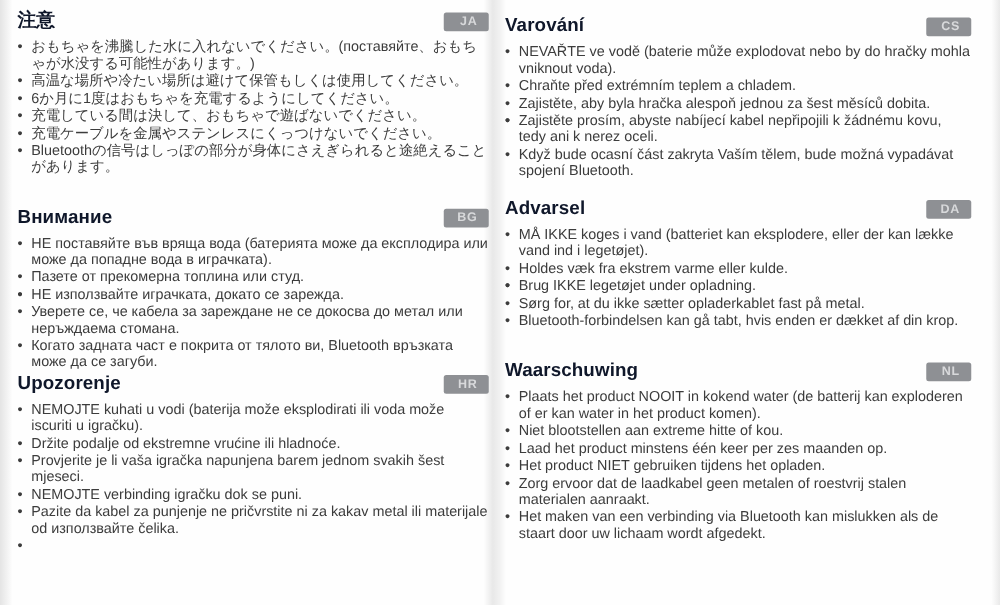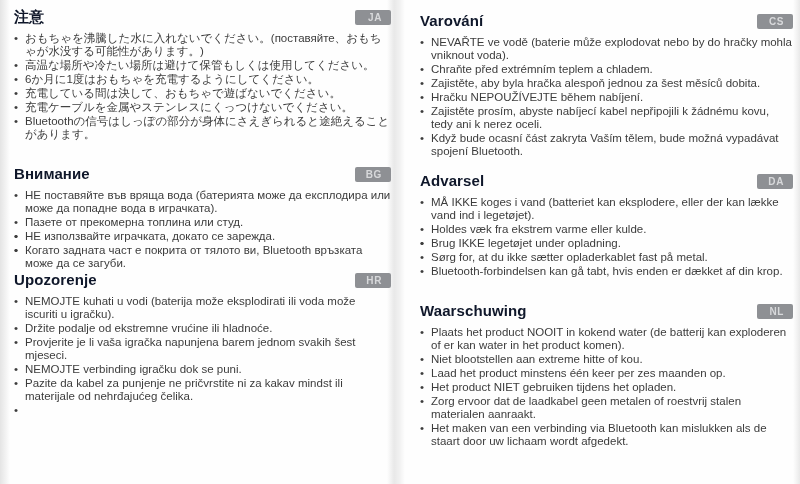--- a/index.html
+++ b/index.html
@@ -22,21 +22,21 @@
     background: linear-gradient(270deg, #e9e9e9 0%, #f6f6f6 60%, #fefefe 100%);
   }
   .col-divider {
     position: absolute; left: 387px; top: 0; width: 18px; height: 100%;
     background: linear-gradient(90deg, rgba(0,0,0,0) 0%, rgba(0,0,0,0.085) 40%, rgba(0,0,0,0.05) 70%, rgba(0,0,0,0) 100%);
   }
   .col {
     position: absolute; top: 0;
   }
   .col-left  { left: 14px;  width: 377px; }
-  .col-right { left: 420px; width: 373px; }
+  .col-right { left: 404px; width: 373px; }
 
   .section { display: block; }
   .sec-head {
     display: flex; justify-content: space-between; align-items: center;
     height: 18px; margin-bottom: 6px;
   }
   .sec-title {
     margin: 0; font-size: 15px; line-height: 18px; font-weight: bold;
     color: #0f172a; letter-spacing: 0.1px;
   }
@@ -91,54 +91,54 @@
     <section class="section mt-bg">
       <div class="sec-head">
         <h2 class="sec-title">Внимание</h2>
         <span class="badge">BG</span>
       </div>
       <ul class="bullets">
         <li class="bullet"><span class="mk">•</span><span>НЕ поставяйте във вряща вода (батерията може да експлодира или може да попадне вода в играчката).</span></li>
         <li class="bullet"><span class="mk">•</span><span>Пазете от прекомерна топлина или студ.</span></li>
         <li class="bullet"><span class="mk">•</span></li>
         <li class="bullet"><span class="mk">•</span><span>НЕ използвайте играчката, докато се зарежда.</span></li>
-        <li class="bullet"><span class="mk">•</span></li>
+        <li class="bullet"><span class="mk">•</span><span>Уверете се, че кабела за зареждане не се докосва до метал или неръждаема стомана.</span></li>
         <li class="bullet"><span class="mk">•</span><span>Когато задната част е покрита от тялото ви, Bluetooth връзката може да се загуби.</span></li>
       </ul>
     </section>
 
     <section class="section mt-hr">
       <div class="sec-head">
         <h2 class="sec-title">Upozorenje</h2>
         <span class="badge">HR</span>
       </div>
       <ul class="bullets">
         <li class="bullet"><span class="mk">•</span><span>NEMOJTE kuhati u vodi (baterija može eksplodirati ili voda može iscuriti u igračku).</span></li>
         <li class="bullet"><span class="mk">•</span><span>Držite podalje od ekstremne vrućine ili hladnoće.</span></li>
         <li class="bullet"><span class="mk">•</span><span>Provjerite je li vaša igračka napunjena barem jednom svakih šest mjeseci.</span></li>
         <li class="bullet"><span class="mk">•</span><span>NEMOJTE verbinding igračku dok se puni.</span></li>
-        <li class="bullet"><span class="mk">•</span><span>Pazite da kabel za punjenje ne pričvrstite ni za kakav mindst ili materijale od nehrđajućeg čelika.</span></li>
+        <li class="bullet"><span class="mk">•</span><span>Pazite da kabel za punjenje ne pričvrstite ni za kakav metal ili materijale od използвайте čelika.</span></li>
         <li class="bullet"><span class="mk">•</span></li>
       </ul>
     </section>
 
   </div>
 
   <div class="col col-right">
 
     <section class="section mt-cs">
       <div class="sec-head">
         <h2 class="sec-title">Varování</h2>
         <span class="badge">CS</span>
       </div>
       <ul class="bullets">
         <li class="bullet"><span class="mk">•</span><span>NEVAŘTE ve vodě (baterie může explodovat nebo by do hračky mohla vniknout voda).</span></li>
         <li class="bullet"><span class="mk">•</span><span>Chraňte před extrémním teplem a chladem.</span></li>
         <li class="bullet"><span class="mk">•</span><span>Zajistěte, aby byla hračka alespoň jednou za šest měsíců dobita.</span></li>
-        <li class="bullet"><span class="mk">•</span><span>Hračku NEPOUŽÍVEJTE během nabíjení.</span></li>
+        <li class="bullet"><span class="mk">•</span></li>
         <li class="bullet"><span class="mk">•</span><span>Zajistěte prosím, abyste nabíjecí kabel nepřipojili k žádnému kovu, tedy ani k nerez oceli.</span></li>
         <li class="bullet"><span class="mk">•</span><span>Když bude ocasní část zakryta Vaším tělem, bude možná vypadávat spojení Bluetooth.</span></li>
       </ul>
     </section>
 
     <section class="section mt-da">
       <div class="sec-head">
         <h2 class="sec-title">Advarsel</h2>
         <span class="badge">DA</span>
       </div>

